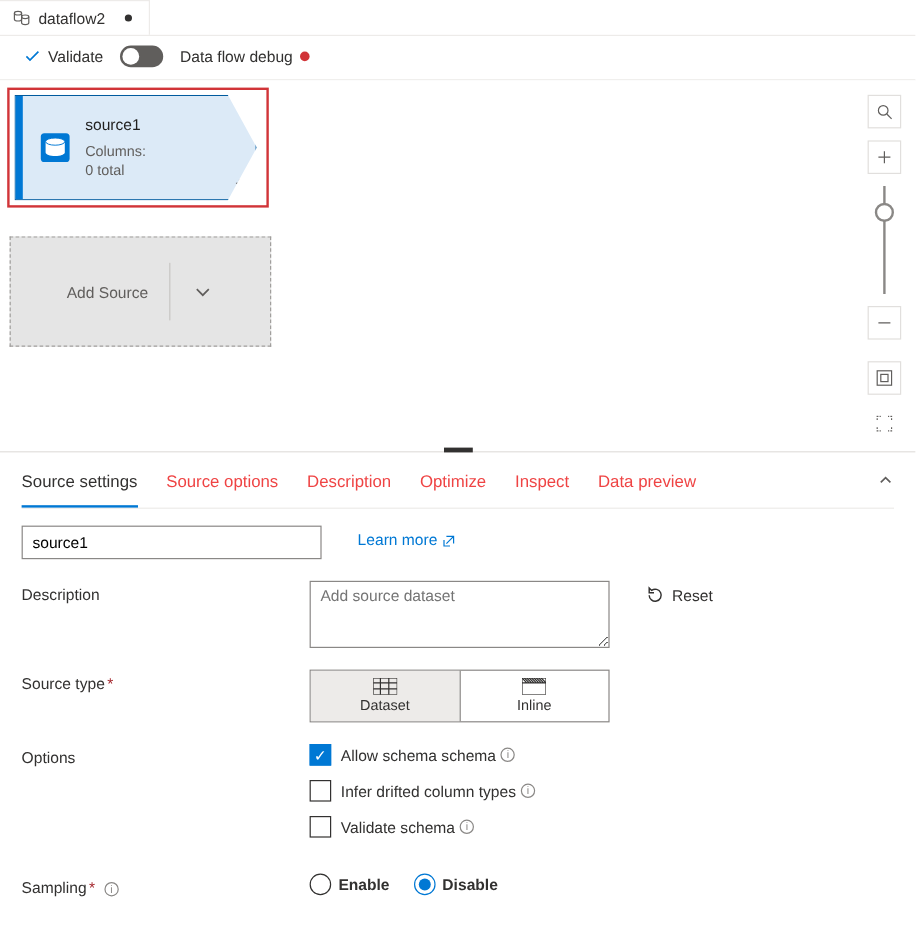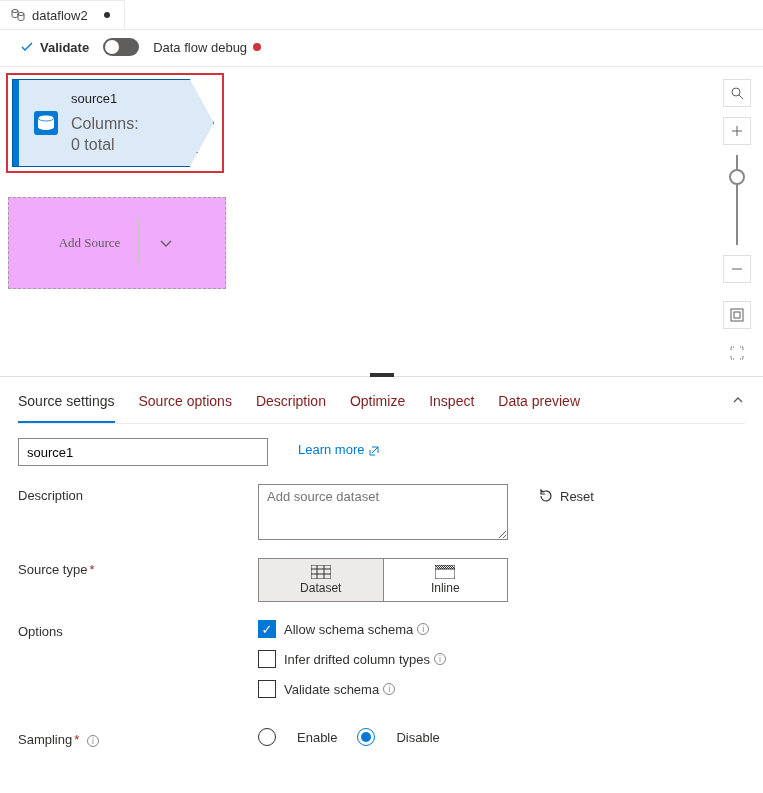--- a/index.html
+++ b/index.html
@@ -18,21 +18,21 @@
     display: flex; align-items: center; gap: 6px;
     padding: 6px 14px 6px 10px;
     border-right: 1px solid #edebe9;
     border-top: 1px solid #edebe9;
     font-size: 13px;
   }
   .dot { width: 6px; height: 6px; border-radius: 50%; background: #323130; margin-left: 10px; }
 
   
   .toolbar { display: flex; align-items: center; gap: 14px; padding: 8px 14px 10px 20px; border-bottom: 1px solid #edebe9; }
-  .validate { color: #323130; display:flex; align-items:center; gap:6px; cursor:pointer;font-weight:bold; }
+  .validate { color: #323130; display:flex; align-items:center; gap:6px; cursor:pointer; }
   .switch {
     width: 36px; height: 18px; border-radius: 9px; background: #605e5c; position: relative; cursor:pointer;
   }
   .switch .knob { position:absolute; left:2px; top:2px; width:14px; height:14px; border-radius:50%; background:#fff; }
   .debug-label { display:flex; align-items:center; gap:6px; }
   .red-dot { width:8px; height:8px; border-radius:50%; background:#d13438; }
 
   
   .canvas { position: relative; height: 310px; border-bottom: 1px solid #e1dfdd; background:#fff; }
 
@@ -44,53 +44,52 @@
     position:absolute; inset: 4px 8px 4px 4px;
     display:flex; align-items:center;
     background:#dceaf7;
     border:1px solid #005a9e;
     clip-path: polygon(0 0, 88% 0, 100% 50%, 88% 100%, 0 100%);
   }
   .source-node-handle { width:6px; background:#0078d4; height:100%; }
   .source-node-body { display:flex; align-items:center; gap:12px; padding: 10px 14px; }
   .db-icon { width:26px; height:30px; }
   .source-text .title { font-size: 13px; color:#201f1e; margin-bottom:8px; }
-  .source-text .sub { font-size: 16px; color:#605e5c; line-height:1.3; }
+  .source-text .sub { font-size: 12px; color:#605e5c; line-height:1.3; }
   .plus-badge {
     position:absolute; right:10px; bottom:6px; font-size:12px; color:#605e5c;
   }
 
   .add-source {
     position:absolute; top: 130px; left: 8px; width: 218px; height: 92px;
     border: 1px dashed #a19f9d;
     display:flex; align-items:center; justify-content:center; gap:0;
     color:#605e5c; font-size:13px;
-    background:#f0abfc;
-    font-family:Liberation Serif, serif;
+    background:#e5e5e5;
   }
   .add-source .label { padding-right: 18px; }
   .add-source .divider { width:1px; height:48px; background:#c8c6c4; margin-right:18px; }
   .add-source .chev { }
 
   .zoom-tools {
     position:absolute; right:12px; top:12px; display:flex; flex-direction:column; align-items:center;
   }
   .tool-btn {
     width:28px; height:28px; border:1px solid #e1dfdd; background:#fff; display:flex; align-items:center; justify-content:center; margin-bottom:10px; cursor:pointer; color:#605e5c;
   }
   .slider-wrap { display:flex; flex-direction:column; align-items:center; }
   .slider-track { width:2px; height:90px; background:#8a8886; position:relative; }
   .slider-thumb { position:absolute; top:14px; left:-7px; width:16px; height:16px; border:2px solid #8a8886; background:#fff; border-radius:50%; }
 
   .resize-handle { position:absolute; left:50%; bottom:-1px; transform:translateX(-50%); width:24px; height:4px; background:#323130; }
 
   
   .panel { padding: 10px 18px 14px 18px; position:relative; }
   .panel-tabs { display:flex; gap:24px; border-bottom:1px solid #edebe9; position:relative; }
-  .panel-tab { padding: 6px 0 12px 0; font-size:14px; color:#7f1d1d; cursor:pointer; }
+  .panel-tab { padding: 6px 0 12px 0; font-size:14px; color:#ef4444; cursor:pointer; }
   .panel-tab.active { color:#323130; border-bottom: 2px solid #0078d4; font-weight:400; }
   .collapse-arrow { position:absolute; right:0; top:6px; cursor:pointer; color:#605e5c; }
 
   .form { padding-top: 14px; }
   .form-row { display:flex; align-items:flex-start; margin-bottom: 18px; }
   .form-label { width: 240px; font-size:13px; color:#323130; padding-top:4px; }
   .req { color:#a4262c; margin-left:2px; }
   .info-icon { display:inline-block; width:12px; height:12px; border:1px solid #8a8886; border-radius:50%; font-size:9px; line-height:11px; text-align:center; color:#8a8886; margin-left:4px; vertical-align:middle; }
 
   .text-input {
@@ -114,21 +113,21 @@
   .new-btn-wrap { margin-left:8px; border:2px solid #d13438; padding:3px; }
   .new-btn { display:flex; align-items:center; gap:4px; padding:2px 6px; cursor:pointer; }
 
   .checkbox-row { display:flex; align-items:center; margin-bottom: 12px; }
   .chk {
     width:18px; height:18px; border:1px solid #323130; margin-right:8px; display:flex; align-items:center; justify-content:center; cursor:pointer; font-size:13px;
   }
   .chk.checked { background:#0078d4; border-color:#0078d4; color:#fff; }
 
   .radio-row { display:flex; align-items:center; gap:20px; }
-  .radio { display:flex; align-items:center; gap:21px; cursor:pointer; }
+  .radio { display:flex; align-items:center; gap:6px; cursor:pointer;font-weight:bold; }
   .radio .circle { width:18px; height:18px; border:1px solid #323130; border-radius:50%; display:flex; align-items:center; justify-content:center; }
   .radio.checked .circle { border-color:#0078d4; }
   .radio.checked .dotc { width:10px; height:10px; border-radius:50%; background:#0078d4; }
 </style>
 </head>
 <body>
 
 <div class="tab-row">
   <div class="file-tab">
     <svg width="16" height="16" viewBox="0 0 16 16">

